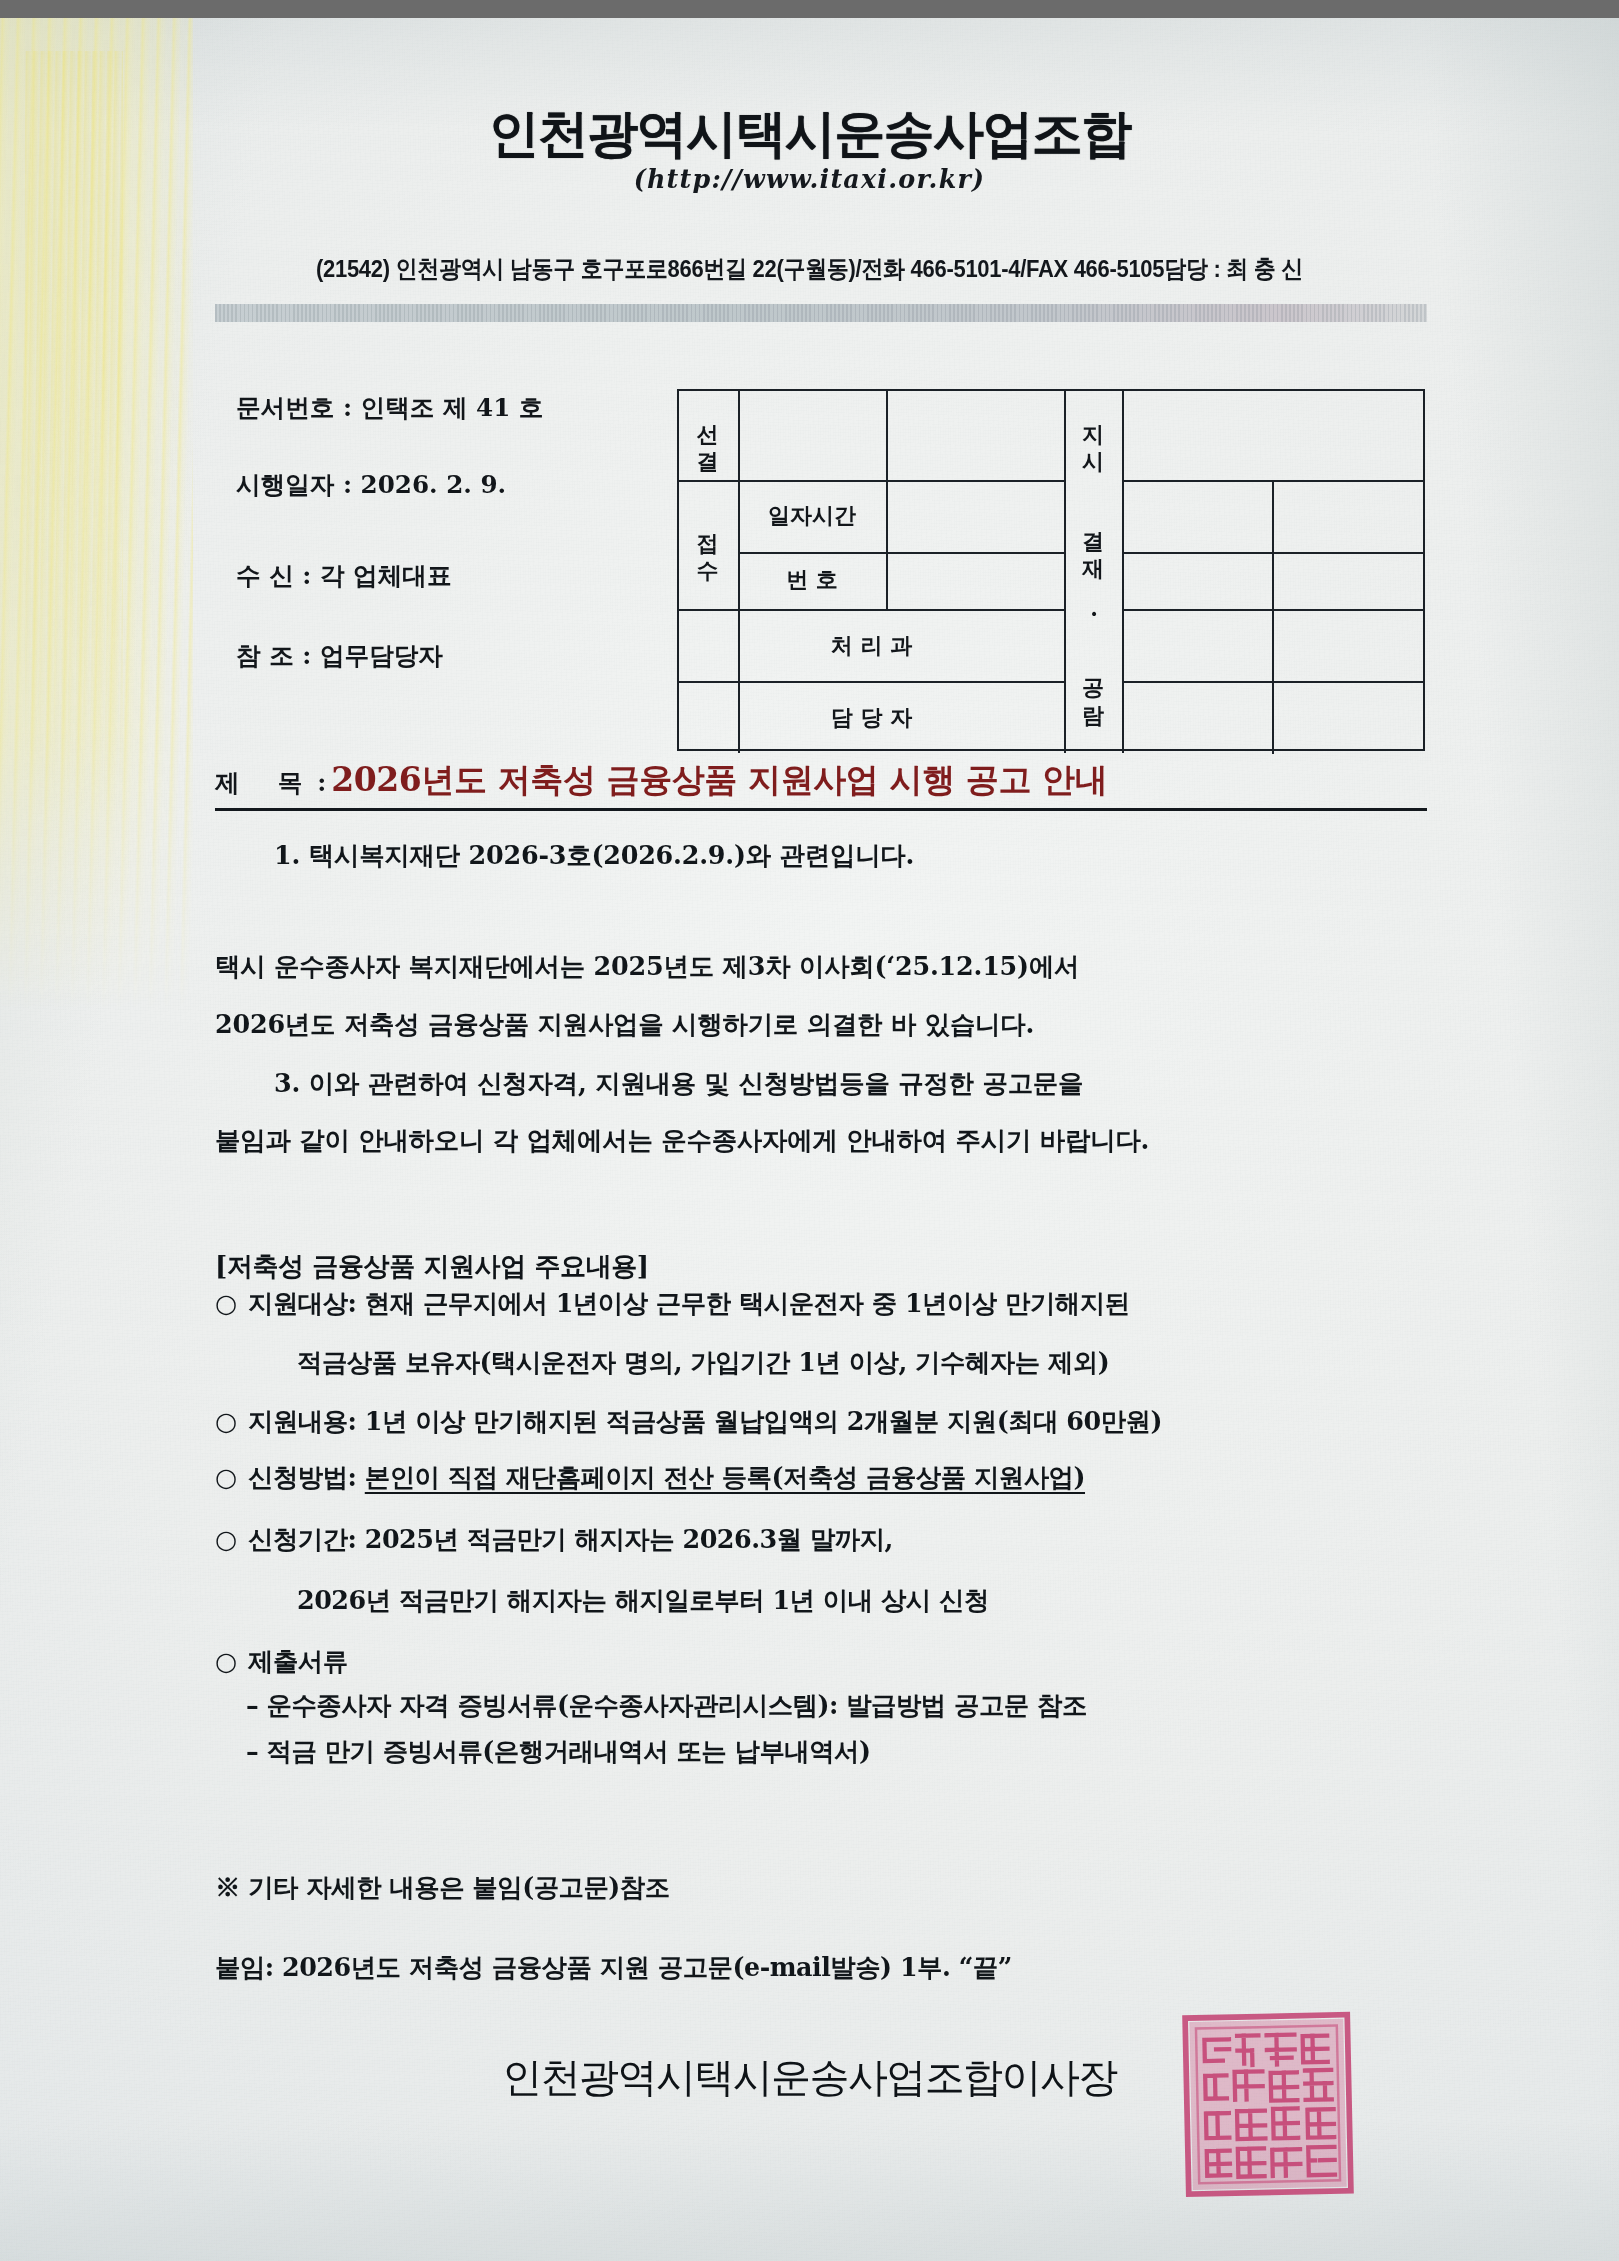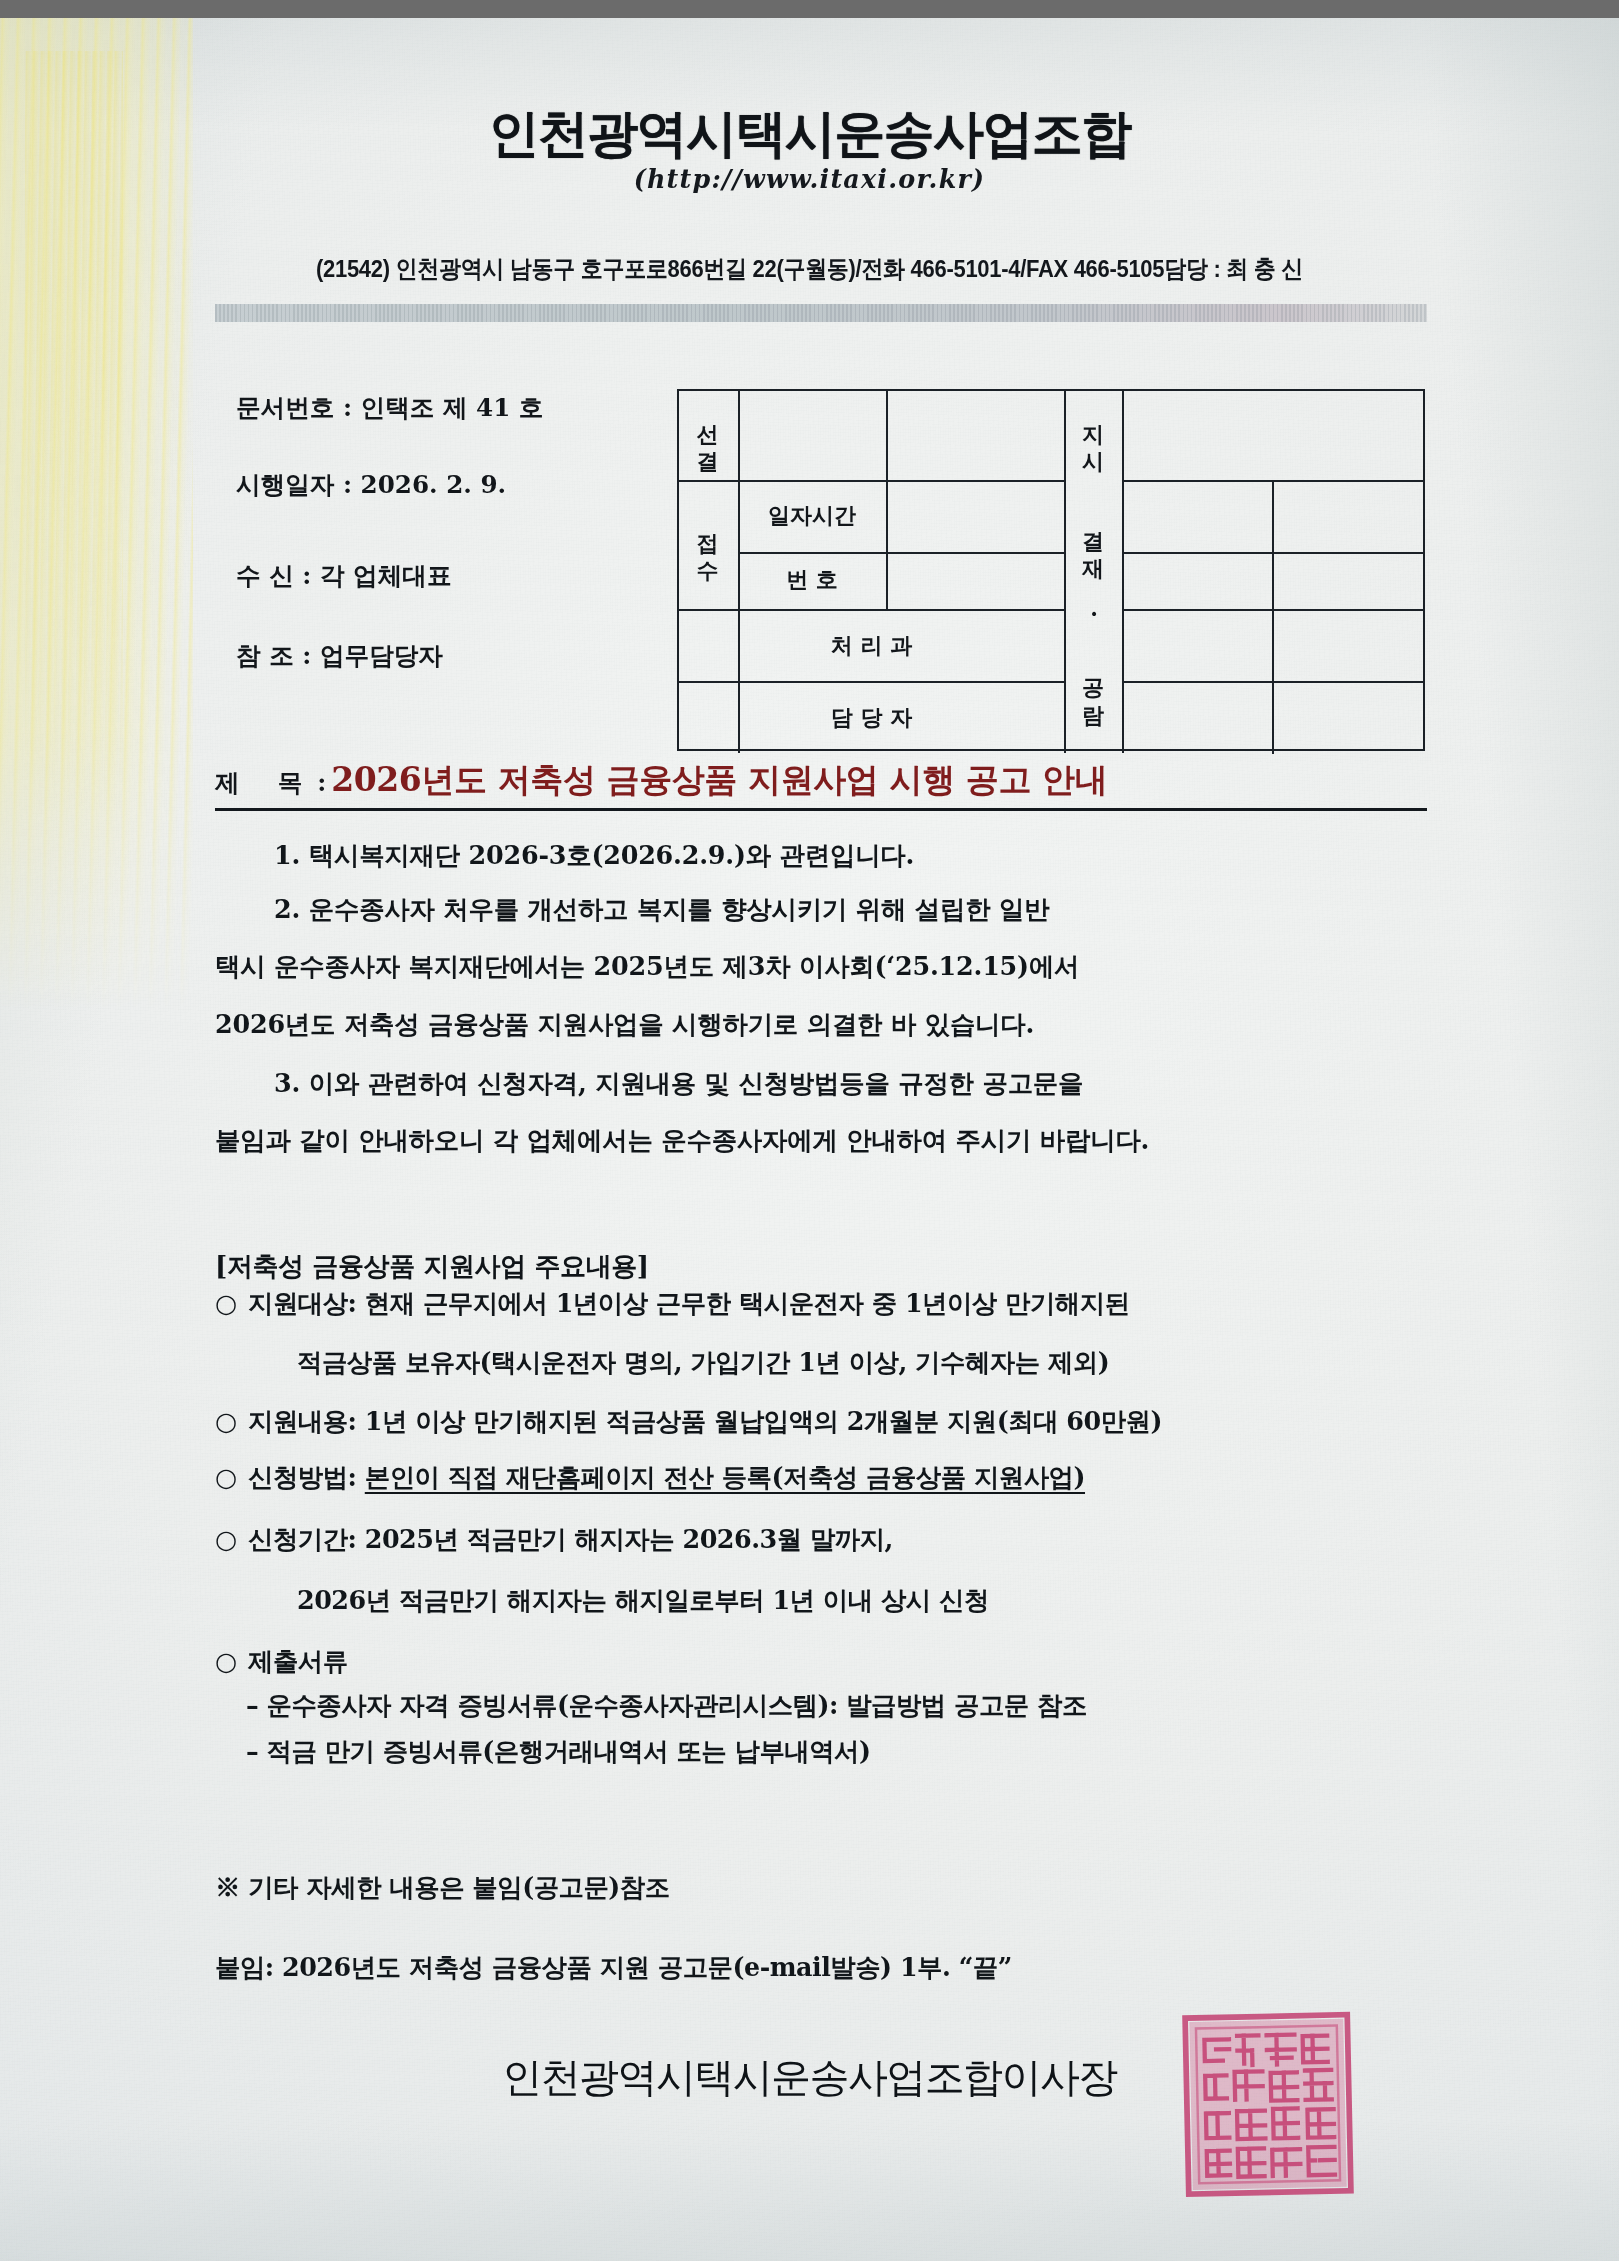--- a/index.html
+++ b/index.html
@@ -316,23 +316,20 @@
     <div id="subject-row">
       <span id="subject-label">제    목</span>
       <span id="subject-colon">:</span>
       <span id="subject-text">2026년도 저축성 금융상품 지원사업 시행 공고 안내</span>
     </div>
     <div id="subject-rule"></div>
 
     <div class="body-block" style="top:825px;">
       <div class="body-p indent">1. 택시복지재단 2026-3호(2026.2.9.)와 관련입니다.</div>
     </div>
-    <div class="body-block" style="top:879px;">
-      <div class="body-p indent">2. 운수종사자 처우를 개선하고 복지를 향상시키기 위해 설립한 일반</div>
-    </div>
     <div class="body-block" style="top:936px;">
       <div class="body-p">택시  운수종사자  복지재단에서는  2025년도  제3차  이사회(‘25.12.15)에서</div>
     </div>
     <div class="body-block" style="top:994px;">
       <div class="body-p">2026년도 저축성 금융상품 지원사업을 시행하기로 의결한 바 있습니다.</div>
     </div>
     <div class="body-block" style="top:1053px;">
       <div class="body-p indent">3. 이와 관련하여 신청자격, 지원내용 및 신청방법등을 규정한 공고문을</div>
     </div>
     <div class="body-block" style="top:1110px;">

